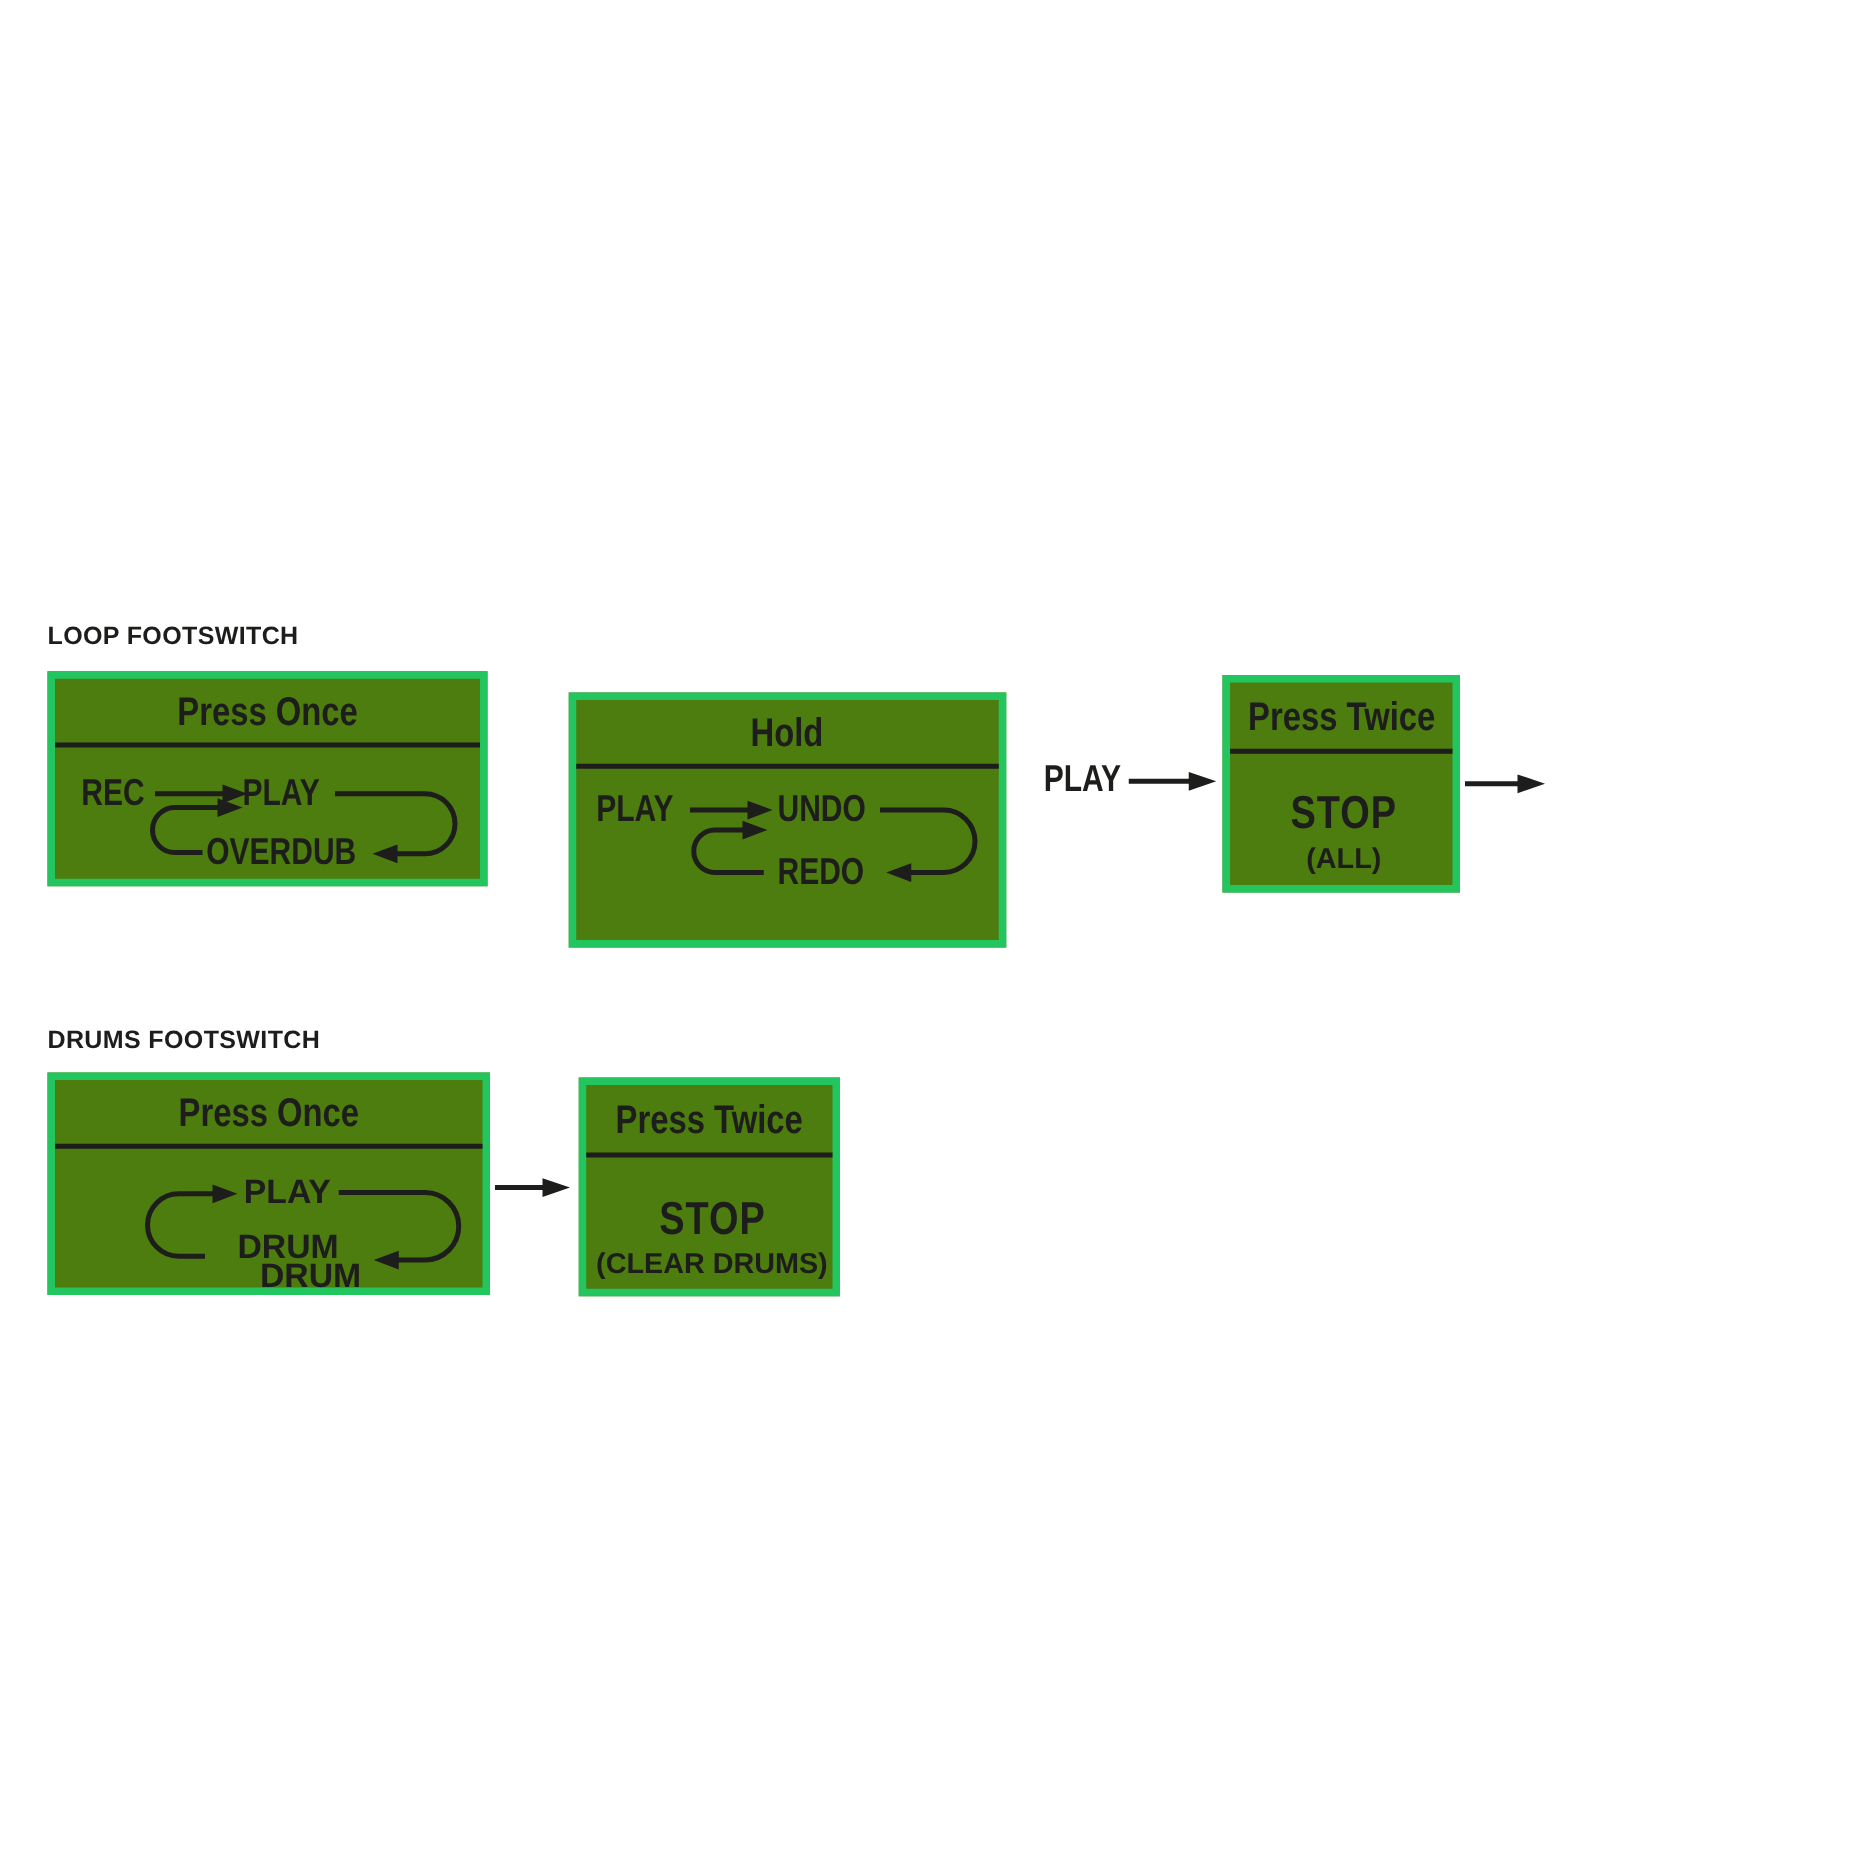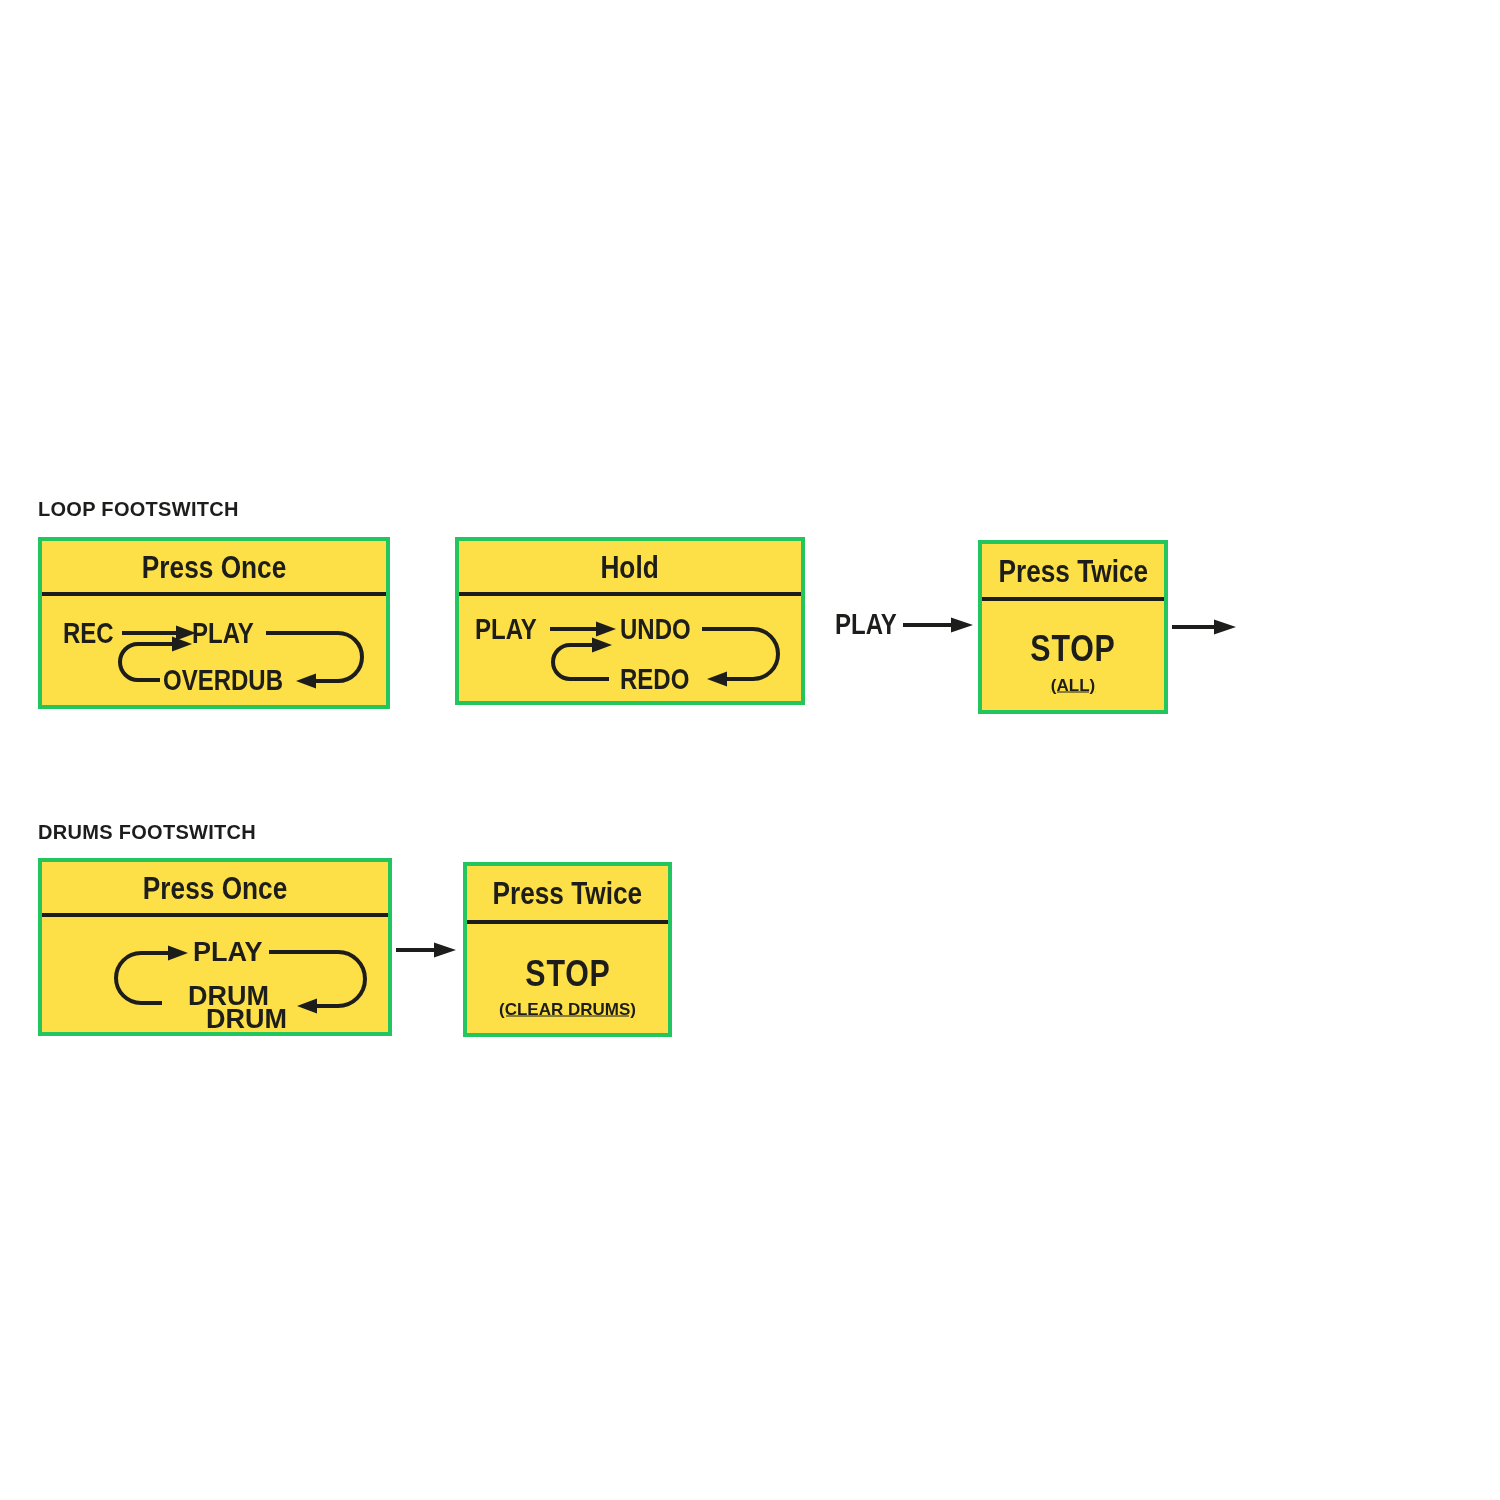--- a/index.html
+++ b/index.html
@@ -5,21 +5,21 @@
   html,body{margin:0;padding:0;background:#ffffff;}
   .page{
     position:relative;width:1500px;height:1500px;background:#ffffff;
     font-family:"Liberation Sans",sans-serif;color:#1d1d1b;overflow:hidden;
   }
   .section-label{
     position:absolute;font-size:20px;font-weight:700;letter-spacing:.3px;
     line-height:1;white-space:nowrap;
   }
   .box{
-    position:absolute;border:4px solid #22c55e;background:#fde047;box-sizing:border-box;
+    position:absolute;border:6px solid #22c55e;background:#4d7c0f;box-sizing:border-box;
   }
   .box-header{
     border-bottom:4px solid #1d1d1b;display:flex;align-items:center;justify-content:center;
     box-sizing:border-box;
   }
   .box-header .hdr{
     display:inline-block;font-size:32px;font-weight:700;line-height:1;
     transform:scaleX(0.82);transform-origin:center center;white-space:nowrap;
   }
   .box-body{position:relative;}
@@ -30,23 +30,22 @@
   }
   .wn{ 
     position:absolute;font-size:27px;font-weight:700;line-height:1;white-space:nowrap;
     transform:translateY(-50%);transform-origin:left center;
   }
   .action{
     position:absolute;left:50%;font-size:37px;font-weight:700;line-height:1;white-space:nowrap;
     letter-spacing:1px;transform:translate(-50%,-50%) scaleX(0.82);
   }
   .qual{
-    position:absolute;left:50%;font-size:17px;font-weight:700;line-height:1;white-space:nowrap;
+    position:absolute;left:50%;font-size:23px;font-weight:700;line-height:1;white-space:nowrap;
     transform:translate(-50%,-50%);
-    text-decoration:underline;
   }
   .conn-label{
     position:absolute;font-size:30px;font-weight:700;line-height:1;white-space:nowrap;
     transform:translateY(-50%) scaleX(0.8);transform-origin:left center;
   }
   .conn{position:absolute;}
   svg line, svg path{stroke:#1d1d1b;stroke-width:4;fill:none;}
   svg polygon{fill:#1d1d1b;stroke:none;}
 </style>
 </head>
@@ -68,21 +67,21 @@
         <polygon points="130,40.5 150,48 130,55.5"></polygon>
         <path d="M 224 37 L 296 37 A 24 24 0 0 1 296 85 L 272 85"></path>
         <polygon points="274,77.5 254,85 274,92.5"></polygon>
       </svg>
       <span class="w" style="left:21px;top:37px;">REC</span>
       <span class="w" style="left:150px;top:37px;">PLAY</span>
       <span class="w" style="left:121px;top:84px;">OVERDUB</span>
     </div>
   </div>
 
-  <div class="box" style="left:455px;top:537px;width:350px;height:168px;">
+  <div class="box" style="left:455px;top:554px;width:350px;height:204px;">
     <div class="box-header" style="height:55px;">
       <span class="hdr">Hold</span>
     </div>
     <div class="box-body" style="width:342px;height:109px;">
       <svg width="342" height="109" viewBox="0 0 342 109">
         <line x1="91" y1="33" x2="139" y2="33"></line>
         <polygon points="137,25.5 157,33 137,40.5"></polygon>
         <path d="M 150 83 L 111 83 A 17 17 0 0 1 111 49 L 135 49"></path>
         <polygon points="133,41.5 153,49 133,56.5"></polygon>
         <path d="M 243 33 L 294 33 A 25 25 0 0 1 294 83 L 266 83"></path>

